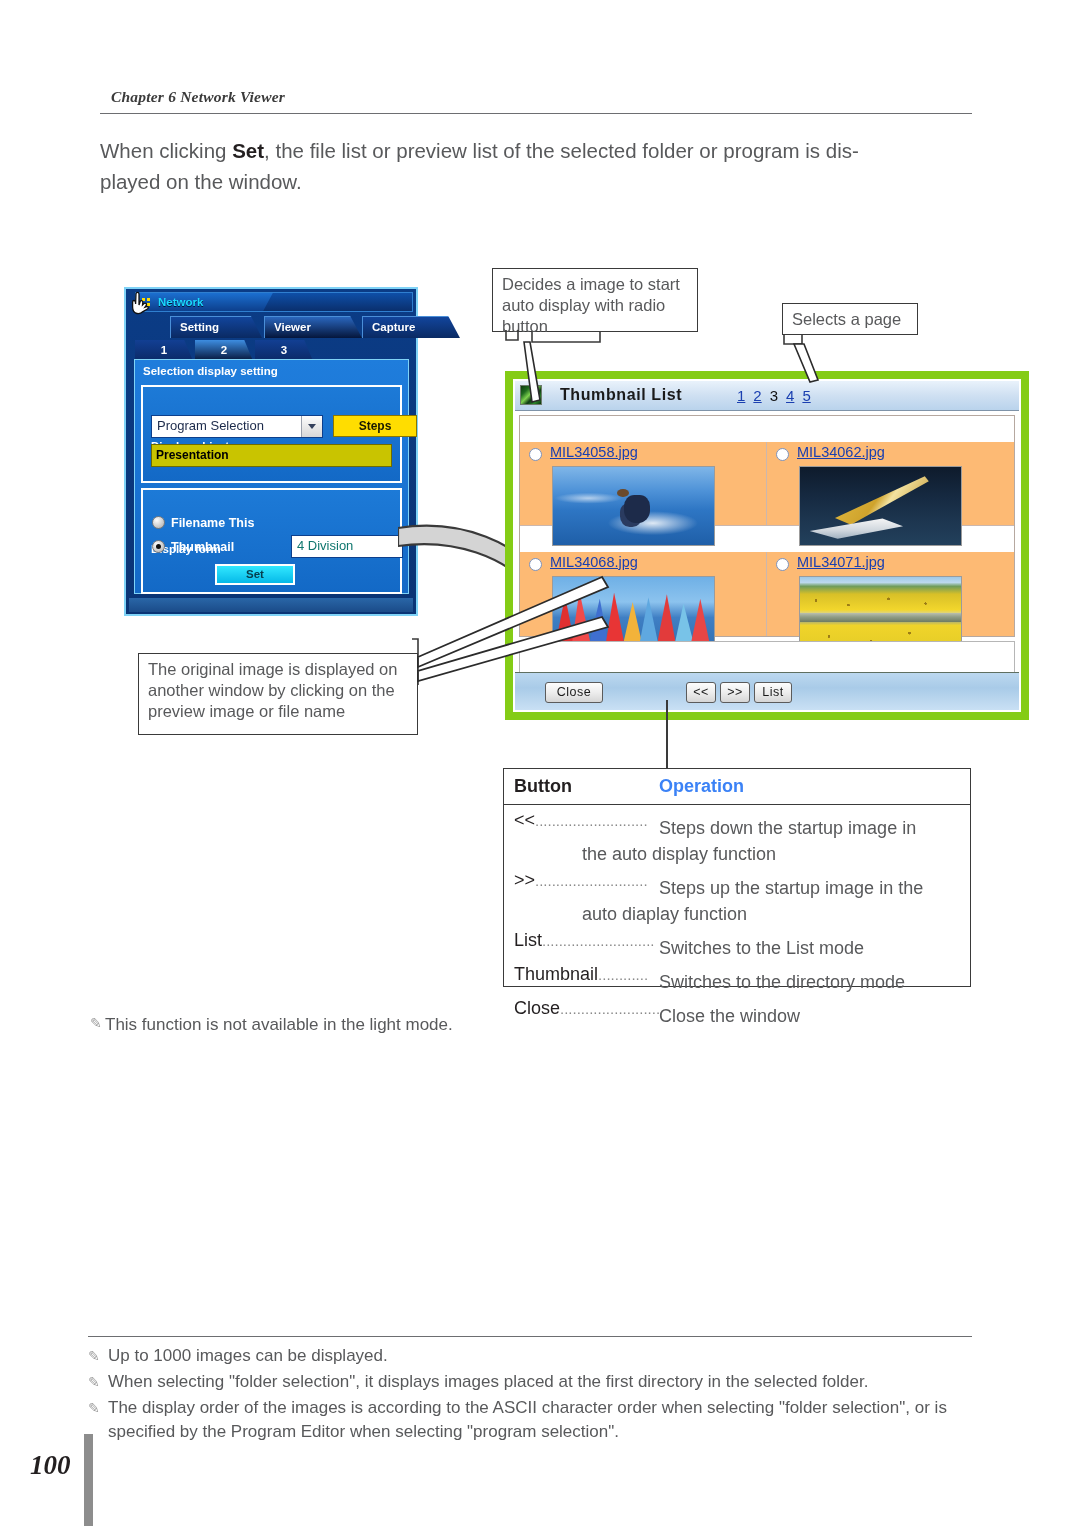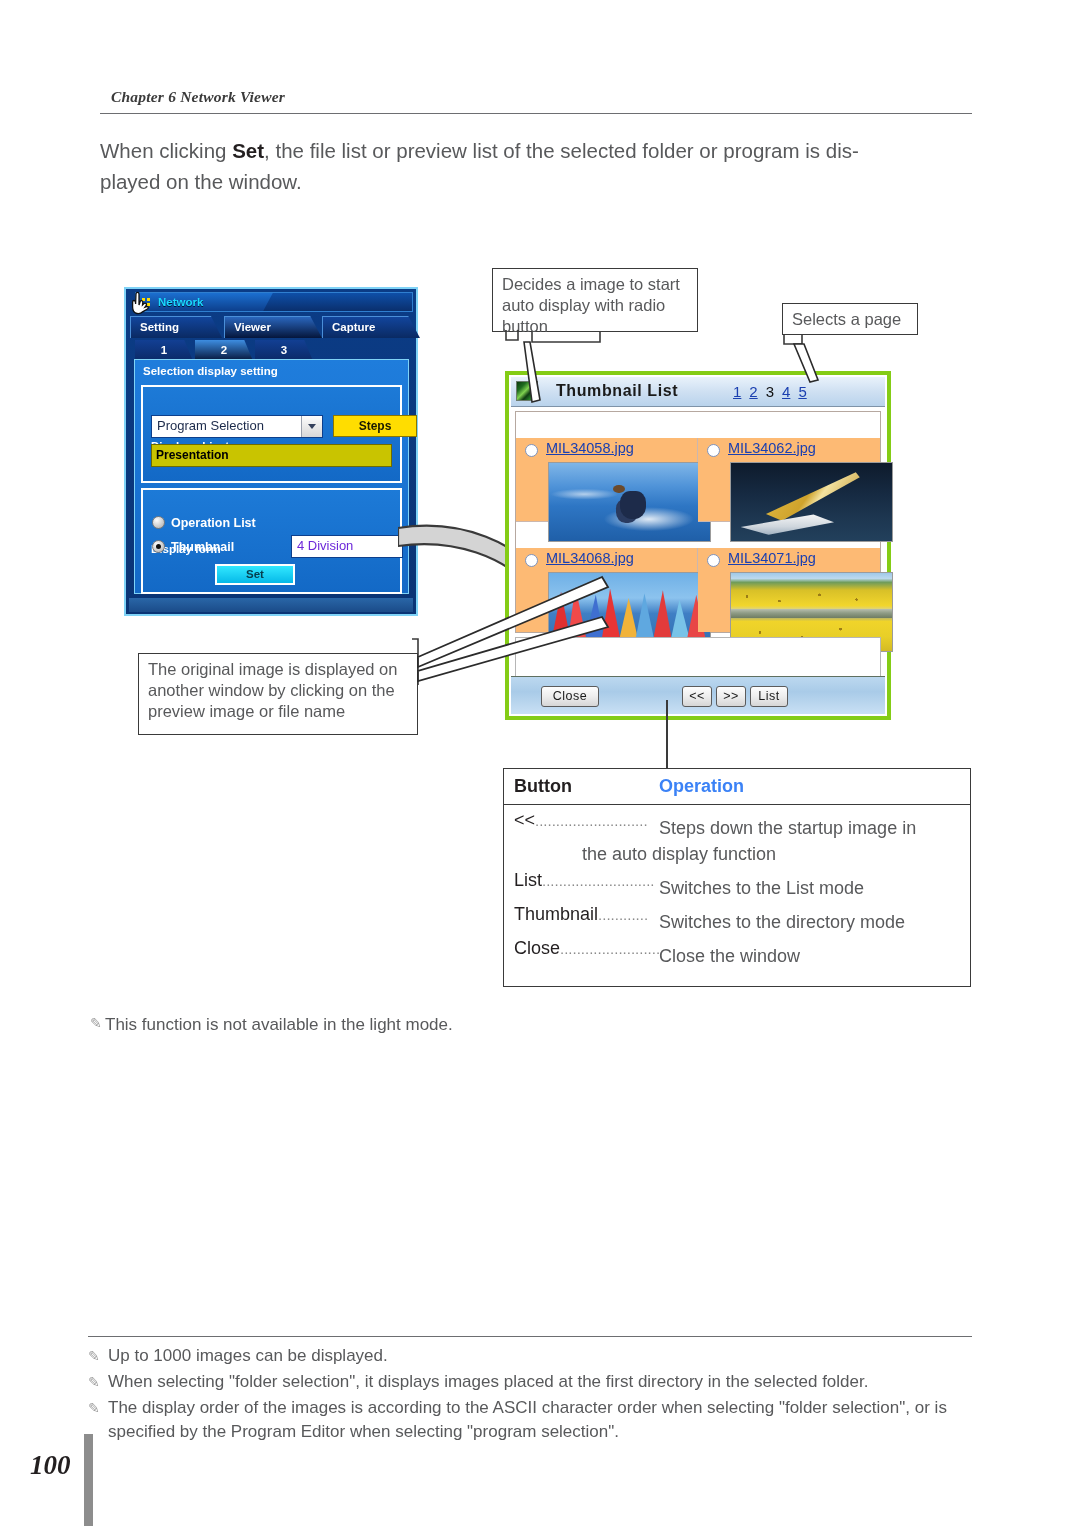--- a/index.html
+++ b/index.html
@@ -88,20 +88,21 @@
     position: absolute; top: 0; height: 22px;
     font-size: 11.5px; font-weight: bold; color: #ffffff;
     line-height: 21px;
     text-align: left;
     padding-left: 9px;
     box-sizing: border-box;
     background: linear-gradient(180deg,#12459c 0%,#0a2a63 100%);
     border-top: 1px solid #4a8fd8;
     border-left: 1px solid #4a8fd8;
     clip-path: polygon(0 0, 88% 0, 100% 100%, 0 100%);
+    margin-left: 40px;
   }
   .tab.active {
     background: linear-gradient(180deg,#2a66bd 0%,#05163c 100%);
     color:#ffffff;
   }
   .tab.t-setting { left: 0; width: 92px; }
   .tab.t-viewer  { left: 94px; width: 98px; }
   .tab.t-capture { left: 192px; width: 98px; }
 
   .net-subtabrow {
@@ -201,21 +202,21 @@
   }
 
   .division-box {
     position: absolute; left: 148px; top: 45px; width: 112px; height: 23px;
     background: #ffffff;
     border: 1px solid #0d3f8c;
     box-sizing: border-box;
     overflow:hidden;
   }
   .division-text {
-    position:absolute; left:5px; top:2px; font-size:13px; color:#6d28d9;
+    position:absolute; left:5px; top:2px; font-size:13px; color:#0f766e;
   }
   .btn-set {
     position: absolute; left: 72px; top: 74px; width: 80px; height: 21px;
     background: linear-gradient(180deg,#32e8ff 0%,#06b9e8 100%);
     border: 2px solid #ffffff;
     box-sizing: border-box;
     font-size: 11.5px; font-weight: bold; color: #063d4d;
     text-align:center; line-height: 17px;
   }
   .net-footer {
@@ -229,23 +230,23 @@
   }
 
   
   .big-arrow {
     position: absolute; left: 398px; top: 520px; width: 190px; height: 130px;
   }
 
   
   .tl-win {
     position: absolute; left: 505px; top: 371px;
-    width: 386px; height: 349px;
+    width: 524px; height: 349px;
     background: #ffffff;
-    border: 4px solid #84cc16;
+    border: 8px solid #84cc16;
     box-sizing: border-box;
     font-family: "Liberation Sans", sans-serif;
   }
   .tl-header {
     position: absolute; left: 2px; top: 2px; right: 2px; height: 30px;
     background: linear-gradient(180deg,#e9f2fb 0%,#cfe0f2 50%,#b9d3ec 100%);
     border-bottom: 1px solid #7f93a8;
     box-sizing: border-box;
   }
   .tl-icon {
@@ -565,21 +566,21 @@
       <div class="btn-select">Steps</div>
       <div class="listbox">
         <div class="listbox-item">Presentation</div>
       </div>
     </div>
 
     <div class="grp grp-2">
       <div class="grp-label">Display form</div>
 
       <div class="radio-row r1">
-        <span class="radio"></span><span>Operation List</span>
+        <span class="radio"></span><span>Filename This</span>
       </div>
       <div class="radio-row r2">
         <span class="radio checked"></span><span>Thumbnail</span>
       </div>
 
       <div class="division-box">
         <div class="division-text">4 Division</div>
       </div>
 
       <div class="btn-set">Set</div>
@@ -692,20 +693,24 @@
     <div class="h-btn">Button</div>
     <div class="h-op">Operation</div>
   </div>
   <div class="op-rows">
 
     <div class="op-row">
       <span class="lab"><span>&lt;&lt;</span><span class="dots">...........................</span></span><span class="desc">Steps down the startup image in</span>
       <span class="cont">the auto display function</span>
     </div>
 
+    <div class="op-row">
+      <span class="lab"><span>&gt;&gt;</span><span class="dots">...........................</span></span><span class="desc">Steps up the startup image in the</span>
+      <span class="cont">auto diaplay function</span>
+    </div>
 
     <div class="op-row">
       <span class="lab"><span>List</span><span class="dots">...........................</span></span><span class="desc">Switches to the List mode</span>
     </div>
 
     <div class="op-row">
       <span class="lab"><span>Thumbnail</span><span class="dots">............</span></span><span class="desc">Switches to the directory mode</span>
     </div>
 
     <div class="op-row">

